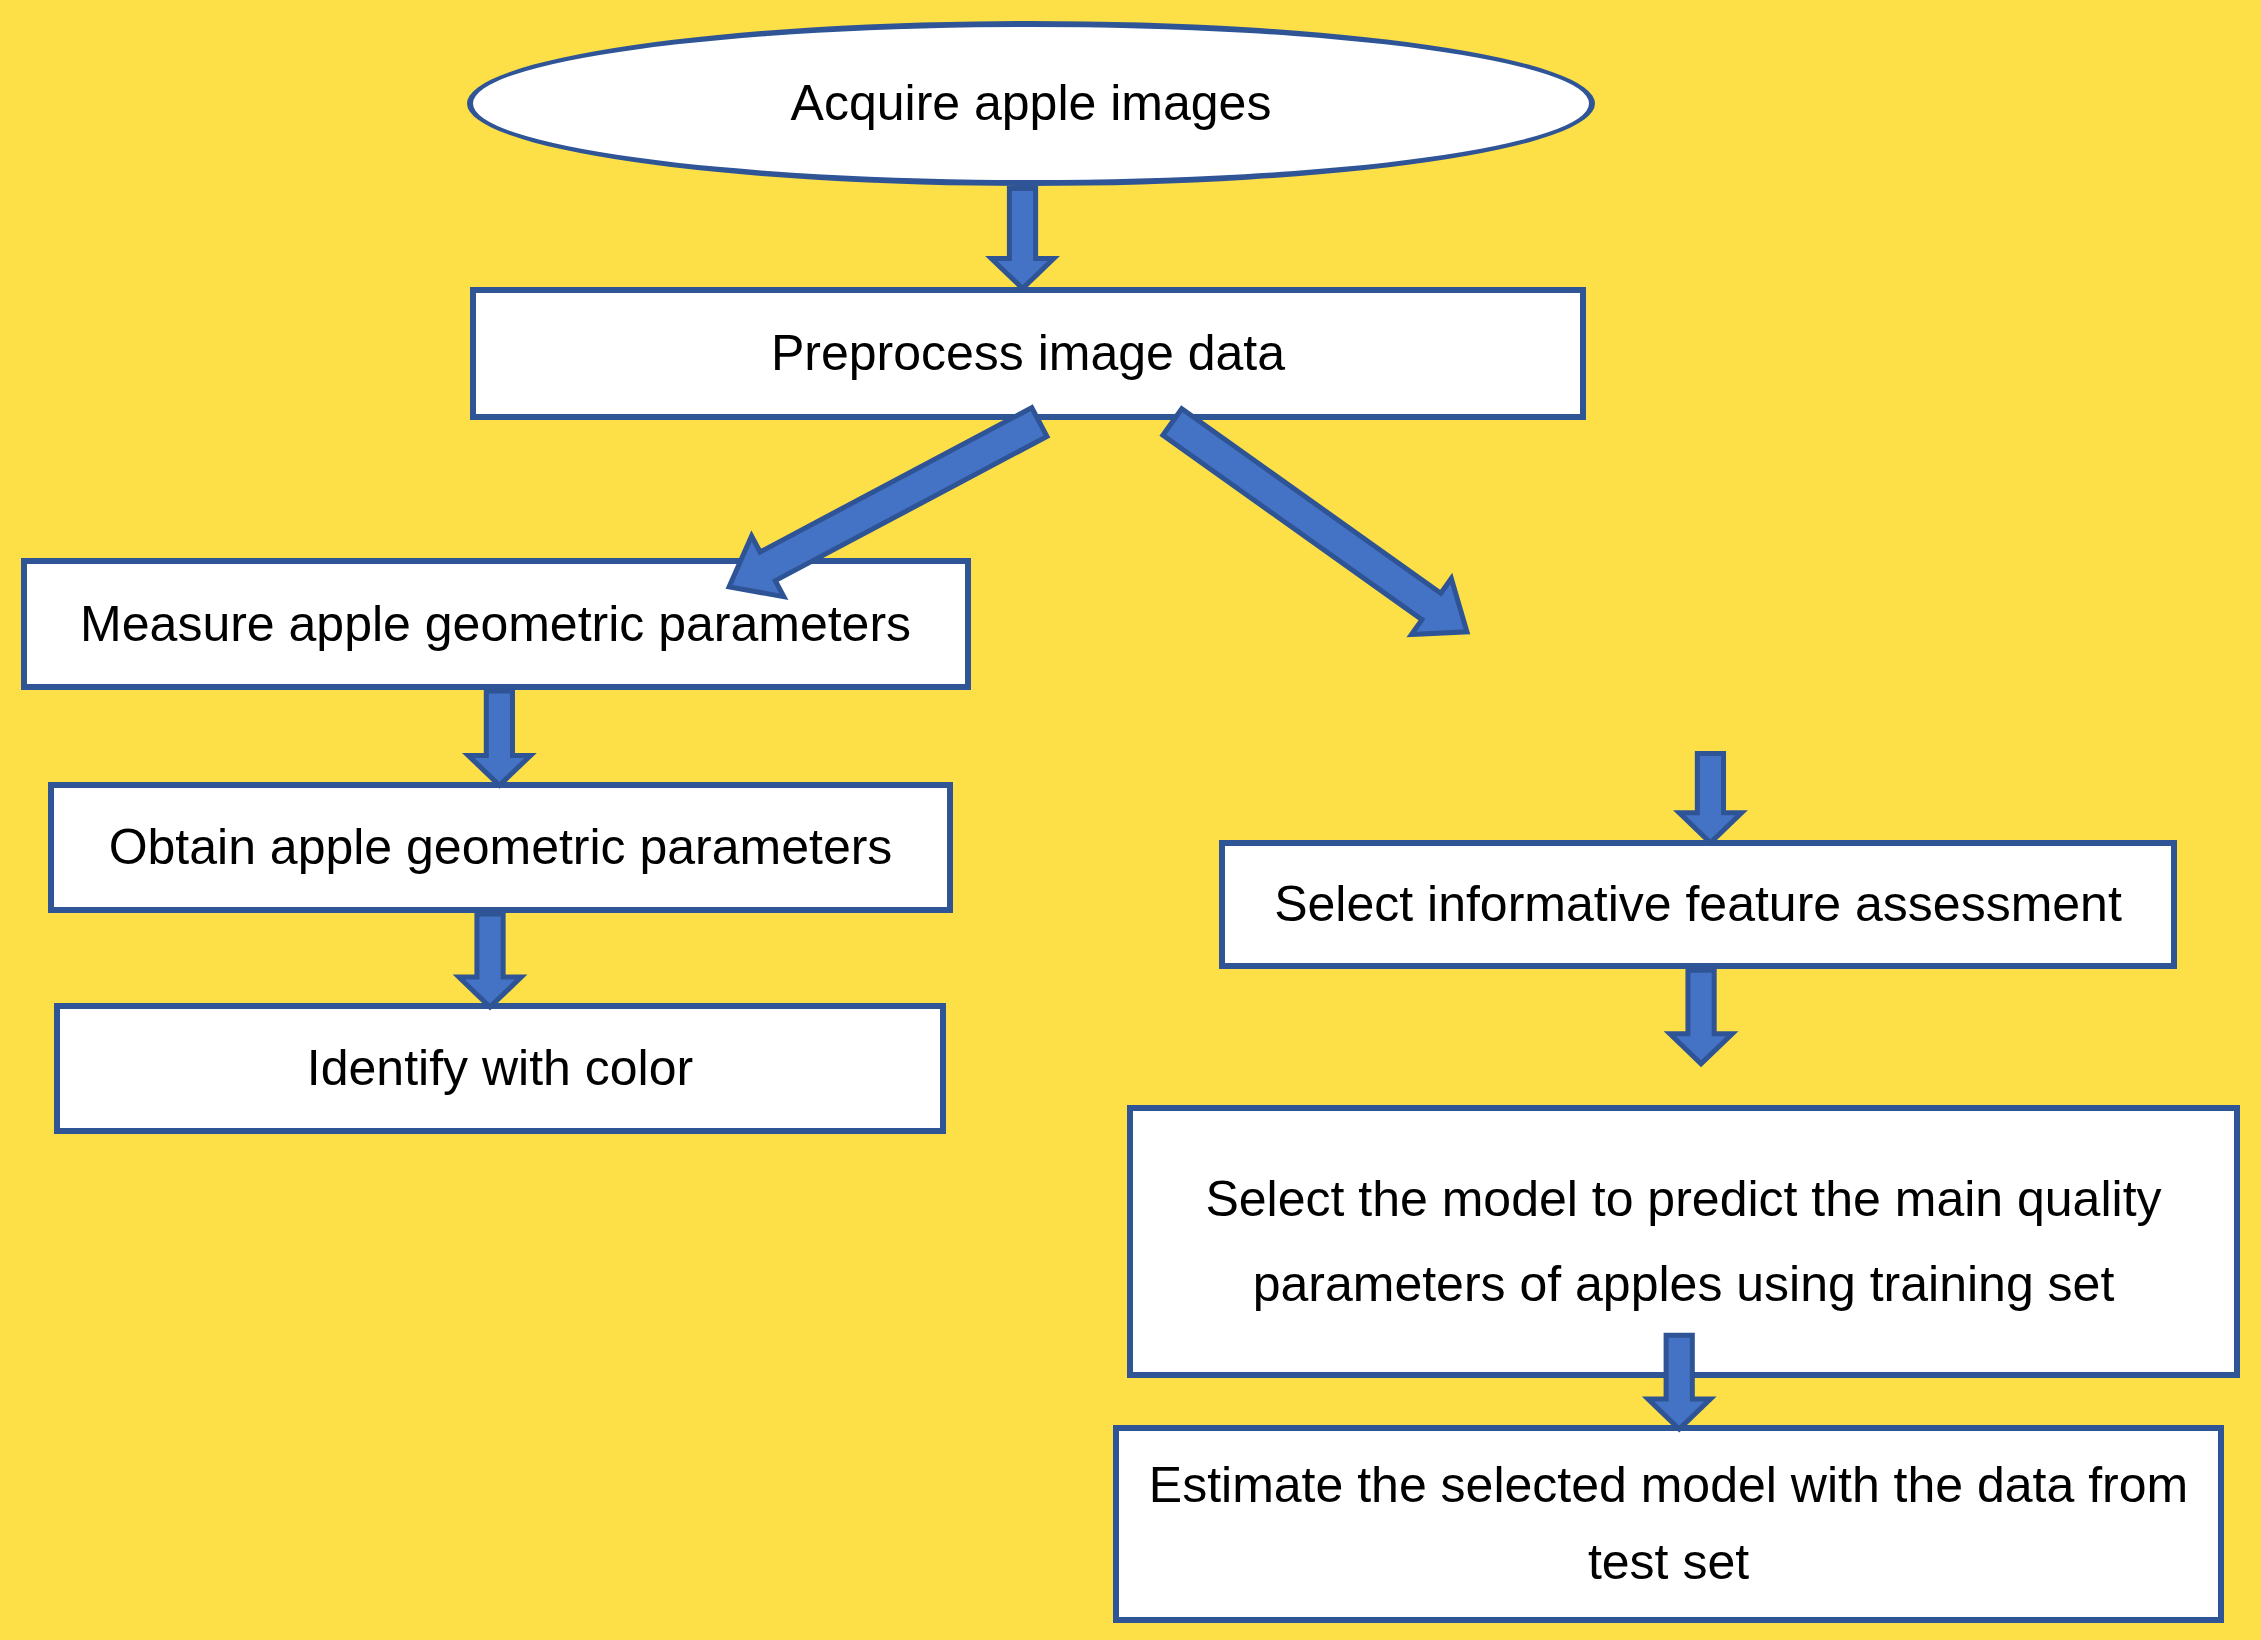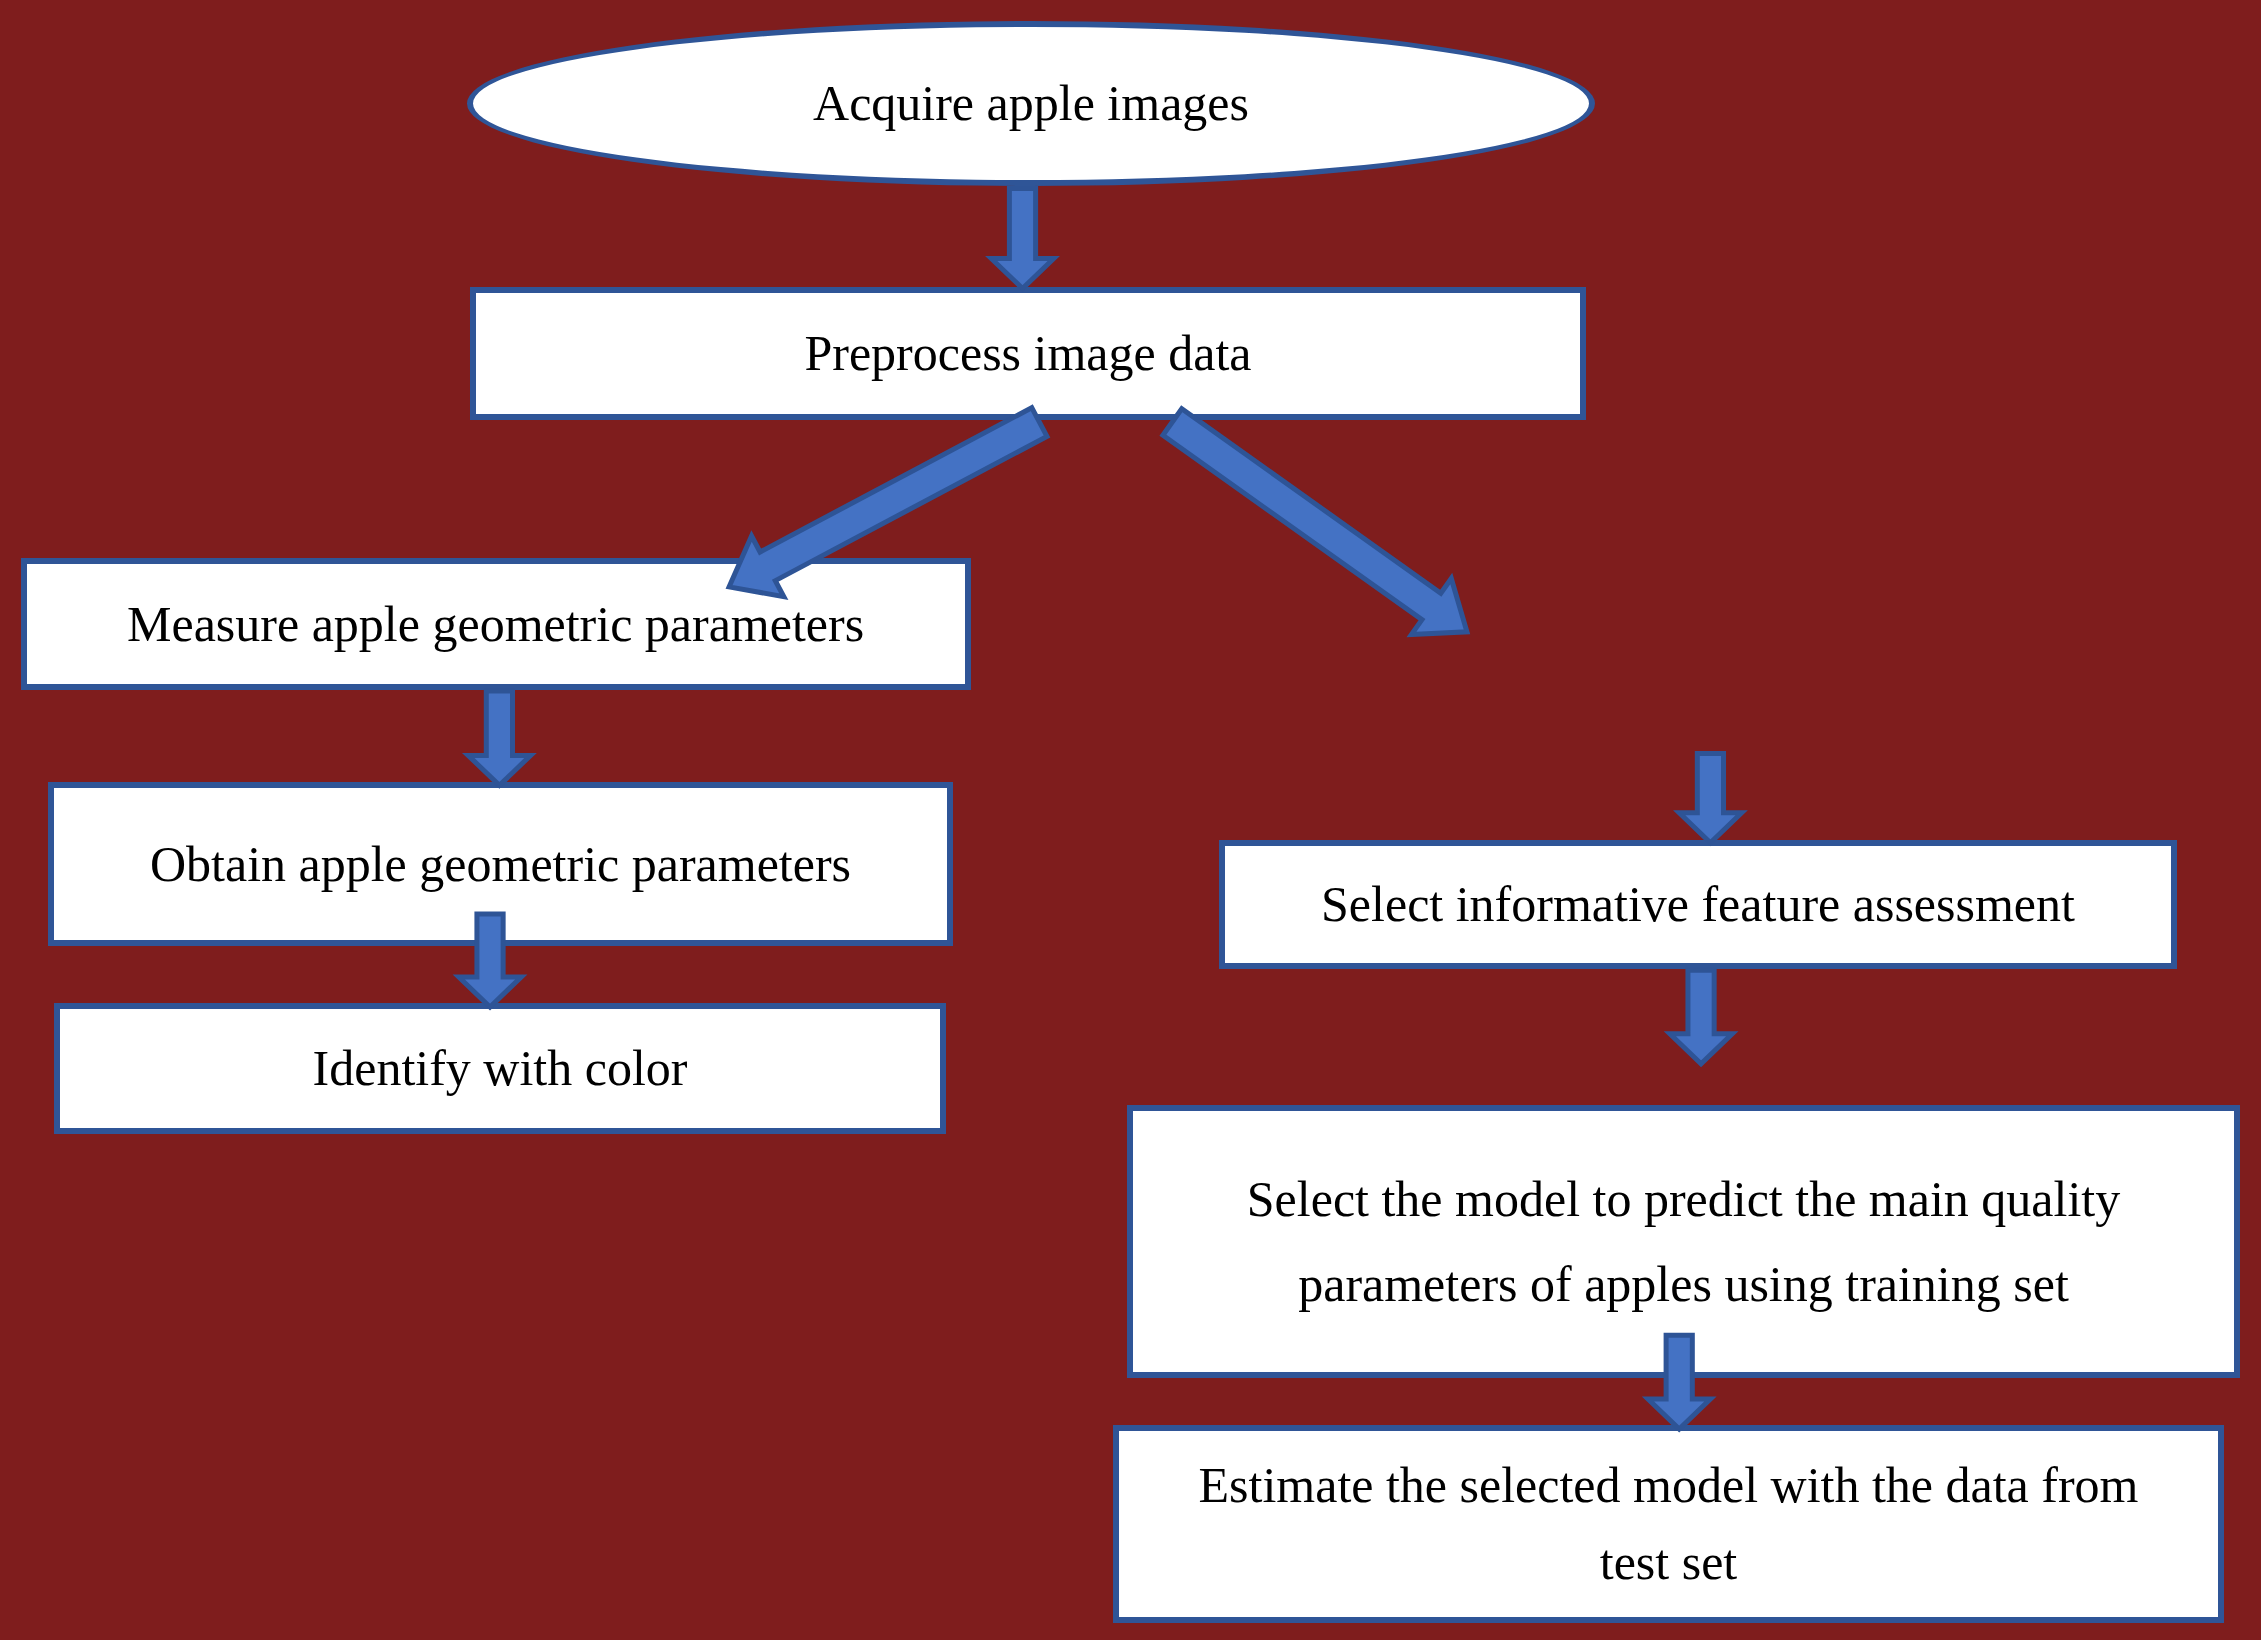--- a/index.html
+++ b/index.html
@@ -4,22 +4,22 @@
 <style>
   html, body {
     margin: 0;
     padding: 0;
     background: #ffffff;
   }
   #canvas {
     position: relative;
     width: 2261px;
     height: 1640px;
-    background: #7f1d1d;
-    font-family: Liberation Serif, serif;
+    background: #fde047;
+    font-family: Liberation Sans, sans-serif;
     overflow: hidden;
   }
   .node {
     position: absolute;
     box-sizing: border-box;
     background: #ffffff;
     border: 6.2px solid #2F5597;
     display: flex;
     align-items: center;
     justify-content: center;
@@ -54,21 +54,21 @@
   </div>
 
   <div class="node" style="left:470px; top:287px; width:1116px; height:133px;">
     <span>Preprocess image data</span>
   </div>
 
   <div class="node" style="left:20.6px; top:558px; width:950px; height:132px;">
     <span>Measure apple geometric parameters</span>
   </div>
 
-  <div class="node" style="left:48px; top:782px; width:905px; height:164px;">
+  <div class="node" style="left:48px; top:782px; width:905px; height:131px;">
     <span>Obtain apple geometric parameters</span>
   </div>
 
   <div class="node" style="left:54px; top:1003px; width:892px; height:131px;">
     <span>Identify with color</span>
   </div>
 
 
   <div class="node" style="left:1219px; top:840px; width:958px; height:129px;">
     <span>Select informative feature assessment</span>

